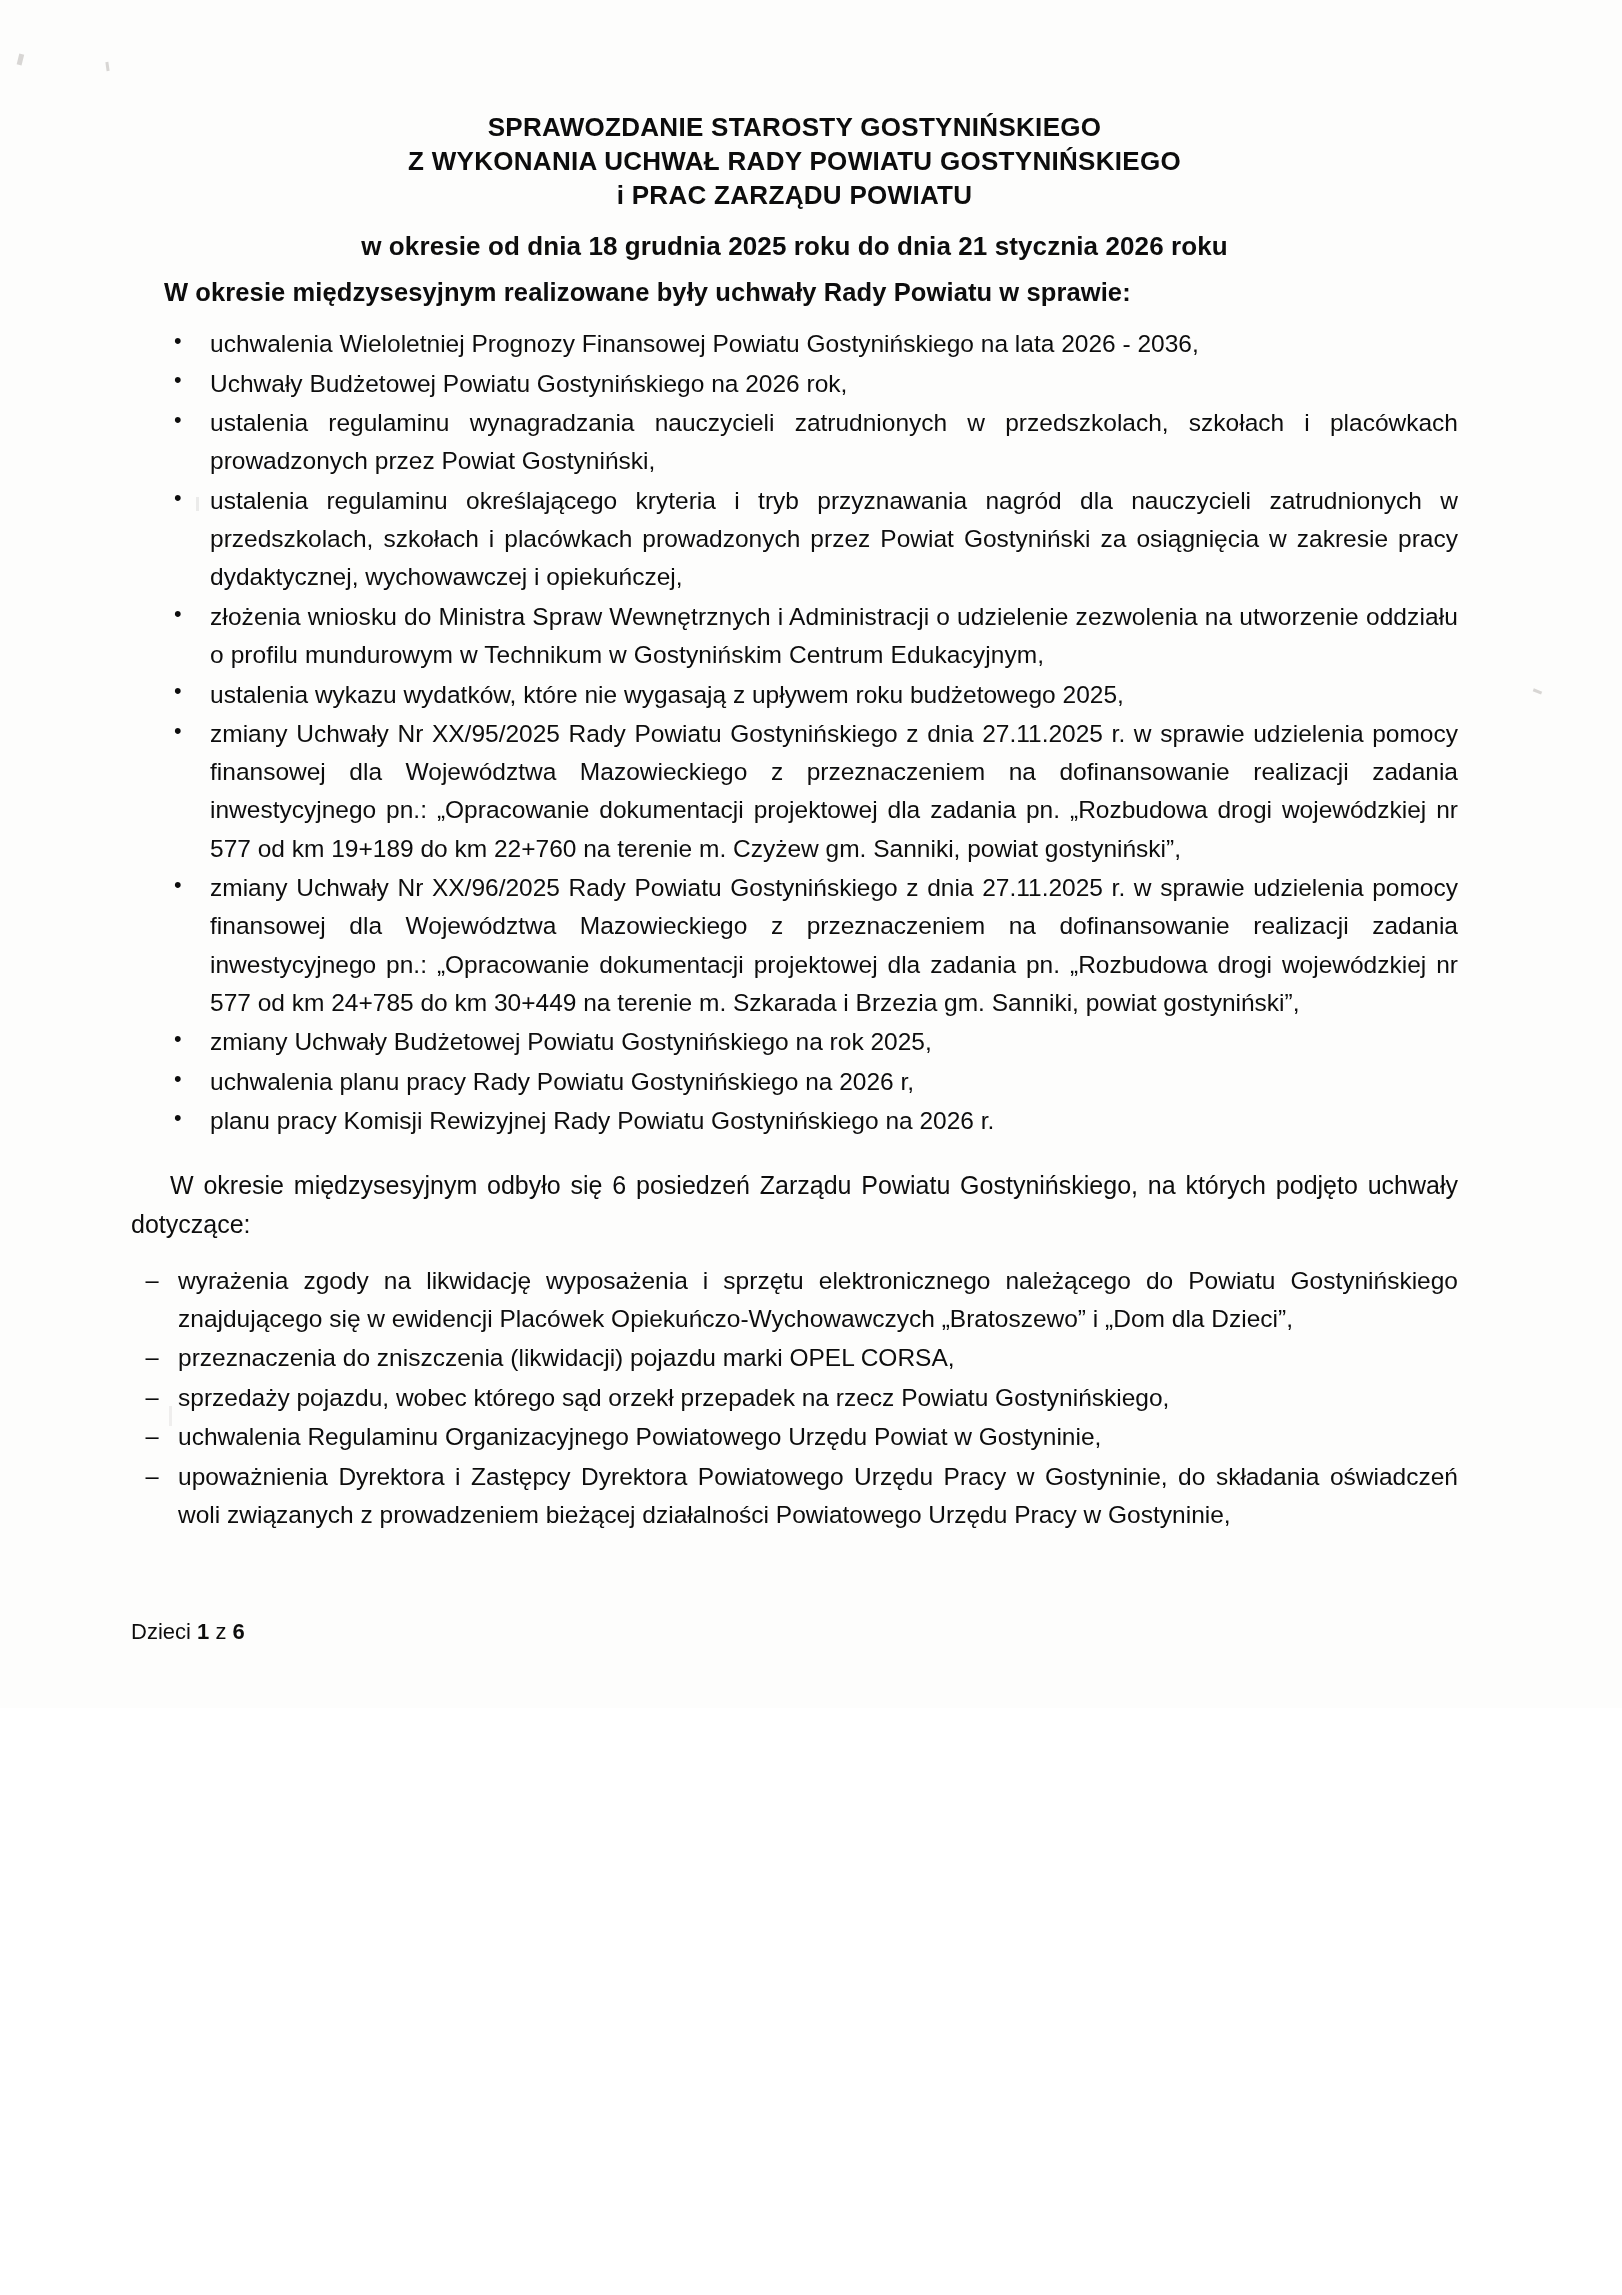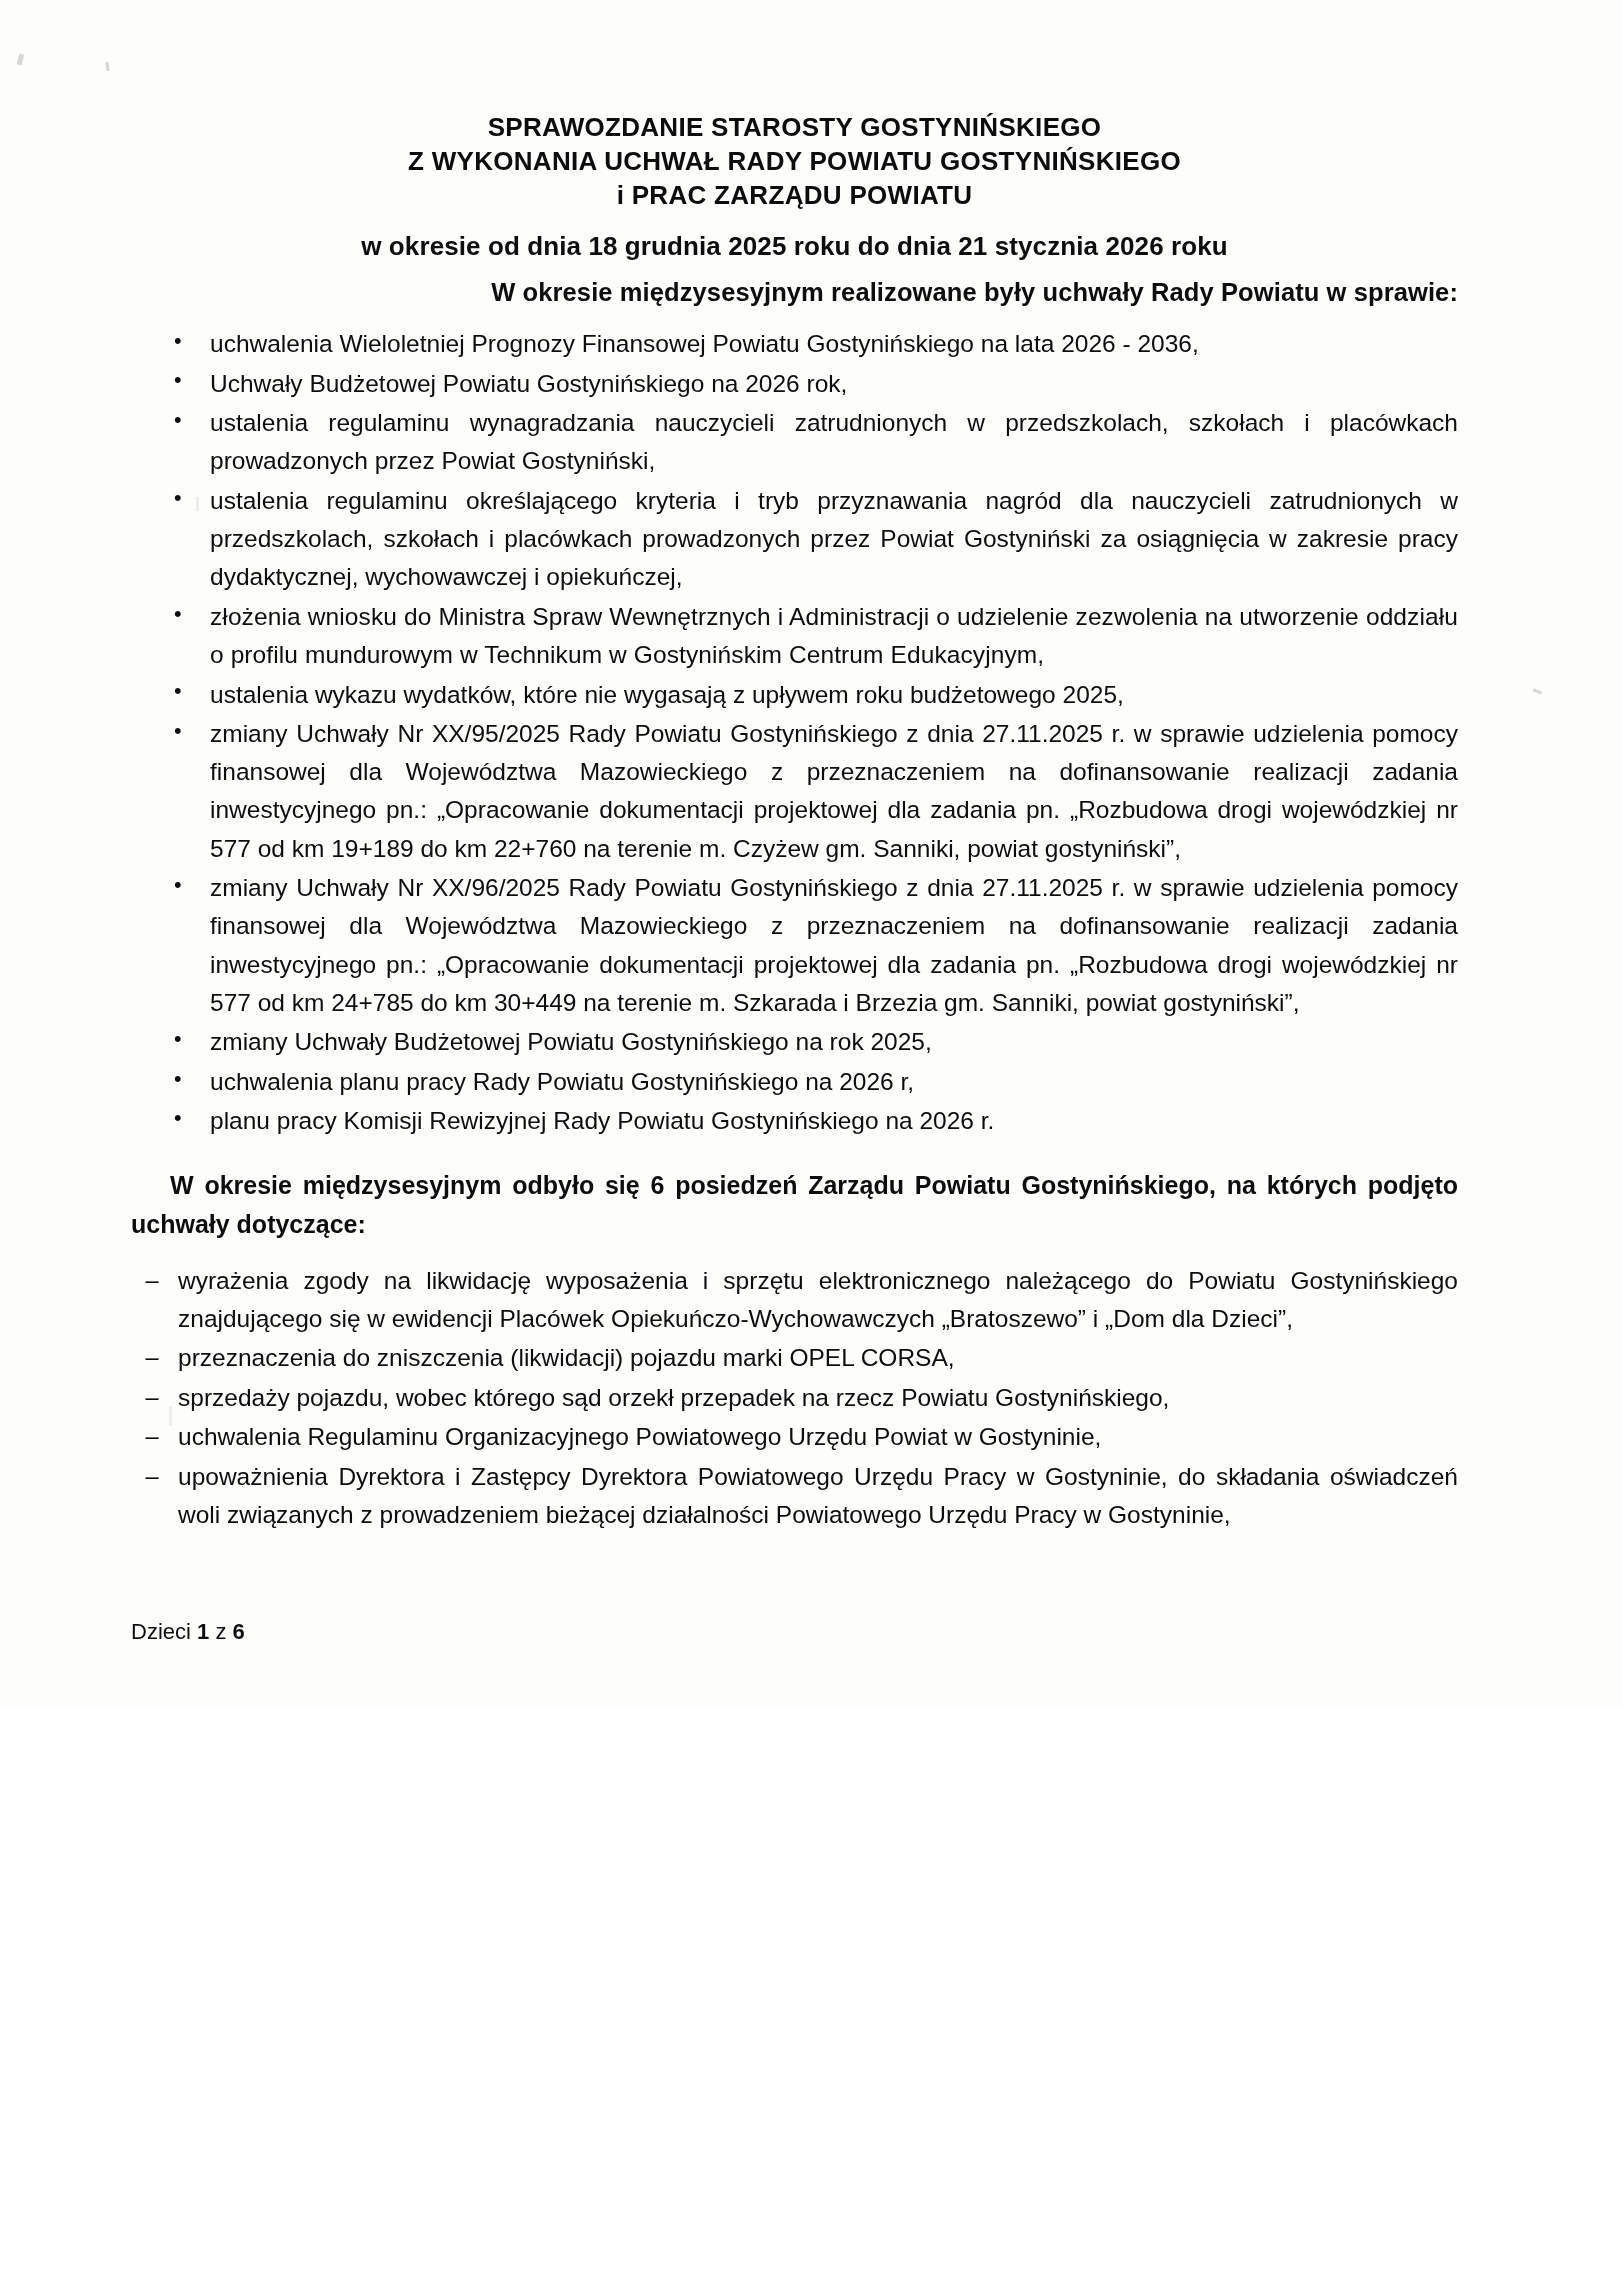--- a/index.html
+++ b/index.html
@@ -47,21 +47,20 @@
     font-size: 26px;
     margin-top: 19px;
     letter-spacing: 0.1px;
   }
   .lead {
     font-weight: bold;
     font-size: 25.5px;
     margin-top: 15.7px;
     margin-left: 33px;
     letter-spacing: 0.1px;
-    text-align: right;
   }
   ul.bullets, ul.dashes {
     list-style: none;
     margin: 18px 0 0 0;
     padding: 0;
   }
   ul.bullets > li {
     position: relative;
     font-size: 24.5px;
     line-height: 1.56;
@@ -87,21 +86,21 @@
     text-justify: inter-word;
   }
   ul.dashes > li::before {
     content: "\2013";
     position: absolute;
     left: 14.4px;
     top: 0;
     font-size: 23.6px;
   }
   .para-bold {
-    font-weight: bold;
+    font-weight: normal;
     font-size: 25px;
     line-height: 1.56;
     margin-top: 25px;
     text-align: justify;
     text-indent: 39px;
   }
   .spaced {
     letter-spacing: 0.1px;
   }
   .footer {

